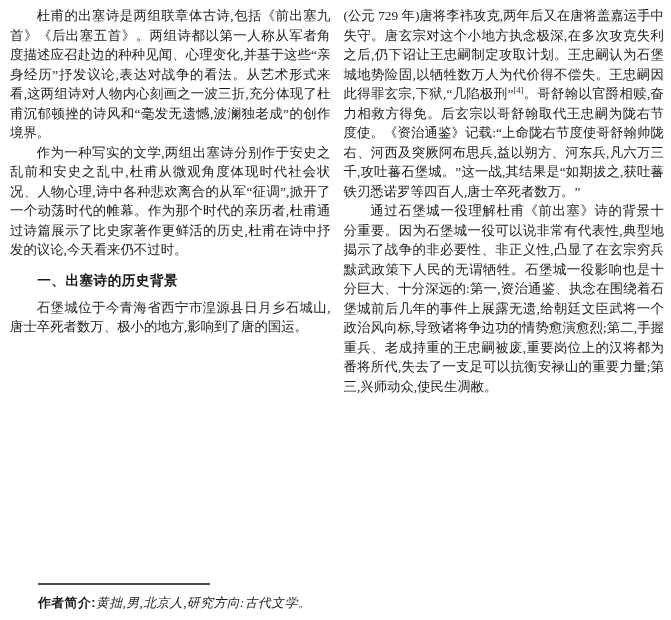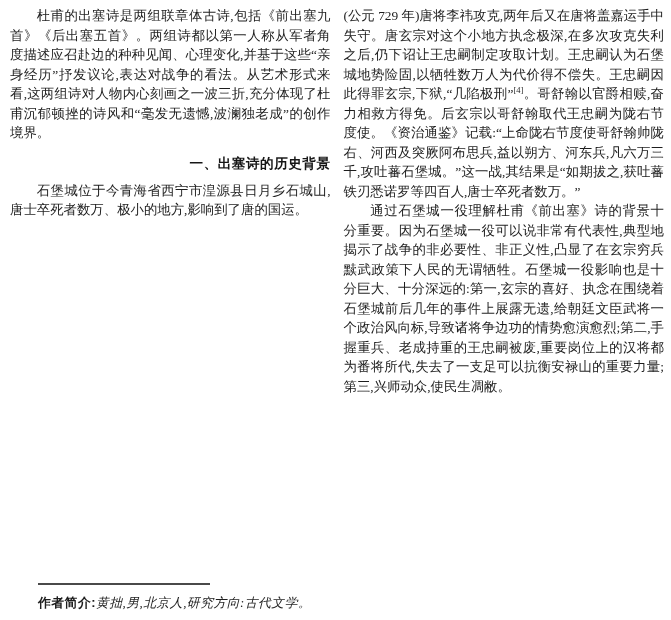--- a/index.html
+++ b/index.html
@@ -31,21 +31,20 @@
   p.paragraph.indent { text-indent: 2em; }
   h2.heading {
     font-family: "Liberation Sans", "DejaVu Sans", sans-serif;
     font-size: 13.6px;
     font-weight: bold;
     color: #161616;
     text-indent: 2em;
     letter-spacing: 0.5px;
     margin: 11px 0 8px 0;
     line-height: 19px;
-    text-align: right;
   }
   h3.subheading {
     font-size: 13px;
     font-weight: normal;
     font-style: italic;
     text-indent: 2em;
     letter-spacing: 2.5px;
     margin: 3px 0 2px 0;
     line-height: 19.5px;
   }
@@ -74,27 +73,28 @@
   }
   .footnote-text .fn-body { font-style: italic; }
 </style>
 </head>
 <body>
 
 <div class="page">
   <div class="col">
     <div class="col-body">
         <p class="paragraph indent">杜甫的出塞诗是两组联章体古诗,包括《前出塞九首》《后出塞五首》。两组诗都以第一人称从军者角度描述应召赴边的种种见闻、心理变化,并基于这些“亲身经历”抒发议论,表达对战争的看法。从艺术形式来看,这两组诗对人物内心刻画之一波三折,充分体现了杜甫沉郁顿挫的诗风和“毫发无遗憾,波澜独老成”的创作境界。</p>
+        <p class="paragraph indent">作为一种写实的文学,两组出塞诗分别作于安史之乱前和安史之乱中,杜甫从微观角度体现时代社会状况、人物心理,诗中各种悲欢离合的从军“征调”,掀开了一个动荡时代的帷幕。作为那个时代的亲历者,杜甫通过诗篇展示了比史家著作更鲜活的历史,杜甫在诗中抒发的议论,今天看来仍不过时。</p>
         <h2 class="heading">一、出塞诗的历史背景</h2>
         <p class="paragraph indent">石堡城位于今青海省西宁市湟源县日月乡石城山,唐士卒死者数万、极小的地方,影响到了唐的国运。</p>
       </div>
     <div class="footnote">
       <div class="footnote-divider"></div>
       <p class="footnote-text"><span class="fn-label">作者简介:</span><span class="fn-body">黄拙,男,北京人,研究方向:古代文学。</span></p>
     </div>
   </div>
   <div class="col">
     <div class="col-body">
         <p class="paragraph">(公元 729 年)唐将李祎攻克,两年后又在唐将盖嘉运手中失守。唐玄宗对这个小地方执念极深,在多次攻克失利之后,仍下诏让王忠嗣制定攻取计划。王忠嗣认为石堡城地势险固,以牺牲数万人为代价得不偿失。王忠嗣因此得罪玄宗,下狱,“几陷极刑”<sup class="footnote-ref">[4]</sup>。哥舒翰以官爵相赎,奋力相救方得免。后玄宗以哥舒翰取代王忠嗣为陇右节度使。《资治通鉴》记载:“上命陇右节度使哥舒翰帅陇右、河西及突厥阿布思兵,益以朔方、河东兵,凡六万三千,攻吐蕃石堡城。”这一战,其结果是“如期拔之,获吐蕃铁刃悉诺罗等四百人,唐士卒死者数万。”</p>
-        <p class="paragraph indent">通过石堡城一役理解杜甫《前出塞》诗的背景十分重要。因为石堡城一役可以说非常有代表性,典型地揭示了战争的非必要性、非正义性,凸显了在玄宗穷兵黩武政策下人民的无谓牺牲。石堡城一役影响也是十分巨大、十分深远的:第一,玄宗的喜好、执念在围绕着石堡城前后几年的事件上展露无遗,给朝廷文臣武将一个政治风向标,导致诸将争边功的情势愈演愈烈;第二,手握重兵、老成持重的王忠嗣被废,重要岗位上的汉将都为番将所代,失去了一支足可以抗衡安禄山的重要力量;第三,兴师动众,使民生凋敝。</p>
+        <p class="paragraph indent">通过石堡城一役理解杜甫《前出塞》诗的背景十分重要。因为石堡城一役可以说非常有代表性,典型地揭示了战争的非必要性、非正义性,凸显了在玄宗穷兵黩武政策下人民的无谓牺牲。石堡城一役影响也是十分巨大、十分深远的:第一,资治通鉴、执念在围绕着石堡城前后几年的事件上展露无遗,给朝廷文臣武将一个政治风向标,导致诸将争边功的情势愈演愈烈;第二,手握重兵、老成持重的王忠嗣被废,重要岗位上的汉将都为番将所代,失去了一支足可以抗衡安禄山的重要力量;第三,兴师动众,使民生凋敝。</p>
       </div>
   </div>
 </div>
 
 </body></html>

